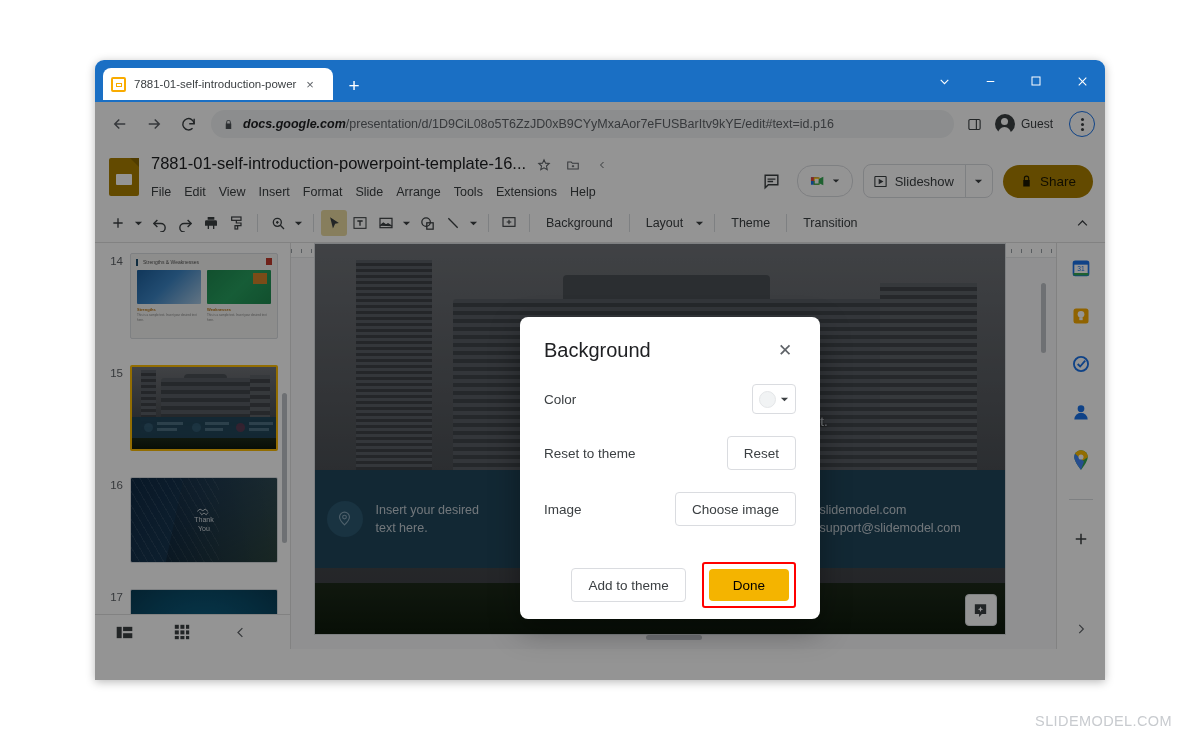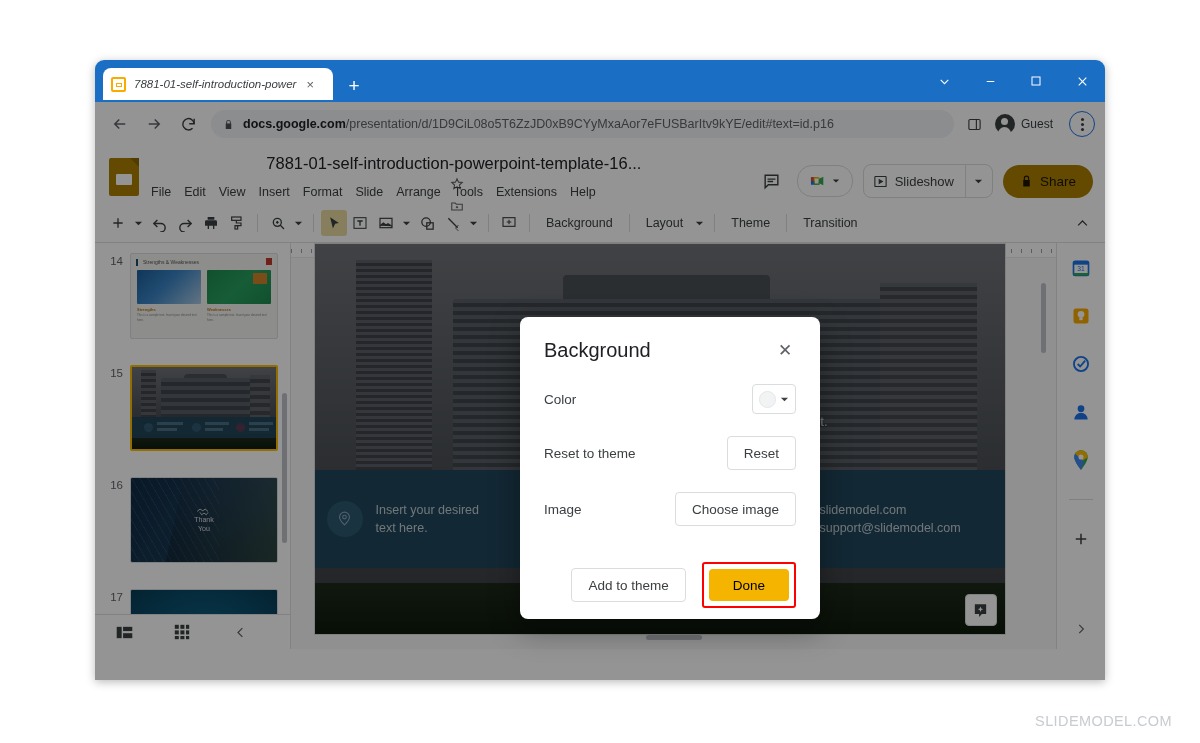--- a/index.html
+++ b/index.html
@@ -21,21 +21,21 @@
     overflow:hidden;
   }
 
   
   .titlebar{
     position:relative;height:42px;background:#1a6fc4;
   }
   .tab{
     position:absolute;left:8px;top:8px;width:230px;height:18px;
     background:#fff;border-radius:8px 8px 0 0;
-    display:flex;align-items:center;padding:16px 8px;box-sizing:border-box;font-style:italic;
+    display:flex;align-items:center;padding:16px 8px;box-sizing:border-box;
   }
   .tab-favicon{
     width:15px;height:15px;border:2px solid #f9ab00;border-radius:2px;
     box-sizing:border-box;flex:0 0 auto;margin-right:8px;position:relative;
   }
   .tab-favicon:after{
     content:"";position:absolute;left:2.5px;top:4px;width:6px;height:4px;
     border:1.5px solid #f9ab00;box-sizing:border-box;
   }
   .tab-title{
@@ -63,21 +63,21 @@
   }
   .nav-btn{width:30px;height:30px;display:flex;align-items:center;justify-content:center;
            color:#5f6368;margin-right:4px;flex:0 0 auto;}
   .omnibox{
     flex:1 1 auto;height:28px;background:#f1f3f4;border-radius:14px;
     display:flex;align-items:center;padding:0 12px;box-sizing:border-box;margin:0 6px 0 4px;
     min-width:0;
   }
   .lock-ico{flex:0 0 auto;margin-right:9px;color:#4d5156;display:flex;}
   .url{font-size:12.5px;color:#80868b;white-space:nowrap;overflow:hidden;}
-  .url b{color:#202124;font-weight:700;}
+  .url b{color:#202124;font-weight:700;font-style:italic;}
   .url i{font-style:normal;color:#5f6368;}
   .split-ico{width:26px;height:26px;display:flex;align-items:center;justify-content:center;
              color:#3c4043;flex:0 0 auto;margin-left:2px;}
   .guest-chip{
     display:flex;align-items:center;height:26px;border-radius:13px;
     padding:0 9px 0 3px;flex:0 0 auto;margin-left:4px;
   }
   .guest-av{width:20px;height:20px;border-radius:50%;background:#3c4043;margin-right:6px;
             position:relative;flex:0 0 auto;}
   .guest-av:before{content:"";position:absolute;left:6.5px;top:4px;width:7px;height:7px;
@@ -98,21 +98,21 @@
   .docs-header{height:58px;padding:8px 12px 0 10px;box-sizing:border-box;display:flex;}
   .slides-logo{
     width:30px;height:38px;background:#ab8000;border-radius:2px;margin:4px 12px 0 4px;
     position:relative;flex:0 0 auto;
   }
   .slides-logo:before{content:"";position:absolute;right:0;top:0;border-width:0 9px 9px 0;
     border-style:solid;border-color:transparent #8a6800 transparent transparent;}
   .slides-logo:after{content:"";position:absolute;left:7px;top:16px;width:16px;height:11px;
     background:#fff;border-radius:1px;}
   .titleblock{flex:1 1 auto;min-width:0;}
-  .title-row{display:flex;align-items:center;height:26px;flex-direction:column;}
+  .title-row{display:flex;align-items:flex-start;height:26px;}
   .doc-title{font-size:16.5px;color:#202124;white-space:nowrap;}
   .title-ico{width:22px;height:22px;margin-left:7px;display:flex;align-items:center;
              justify-content:center;color:#5f6368;font-size:14px;flex:0 0 auto;}
   .menu-row{display:flex;align-items:center;height:22px;margin-top:1px;}
   .menu-item{font-size:12.5px;color:#3c4043;margin-right:13px;white-space:nowrap;}
   .header-right{display:flex;align-items:center;gap:10px;padding-top:4px;flex:0 0 auto;}
   .icon-btn{width:30px;height:30px;display:flex;align-items:center;justify-content:center;
             color:#3c4043;}
   .meet-btn{
     width:54px;height:30px;border:1px solid #dadce0;border-radius:15px;display:flex;

